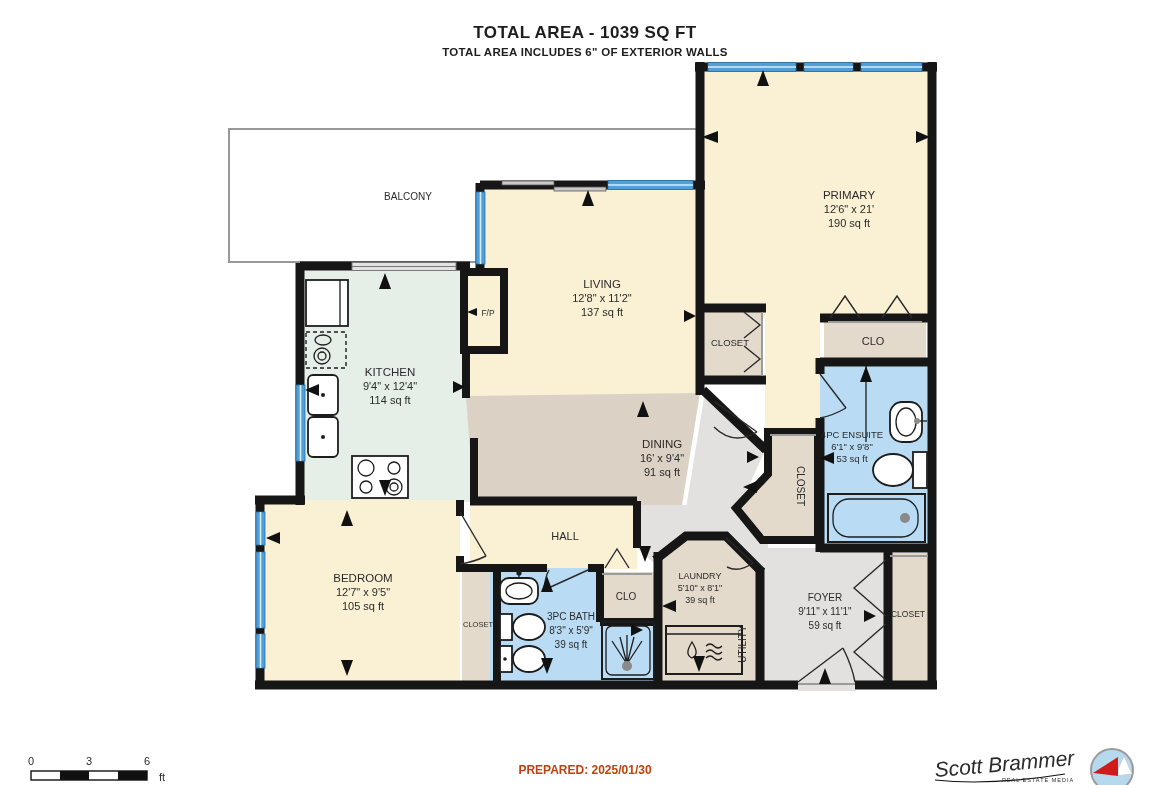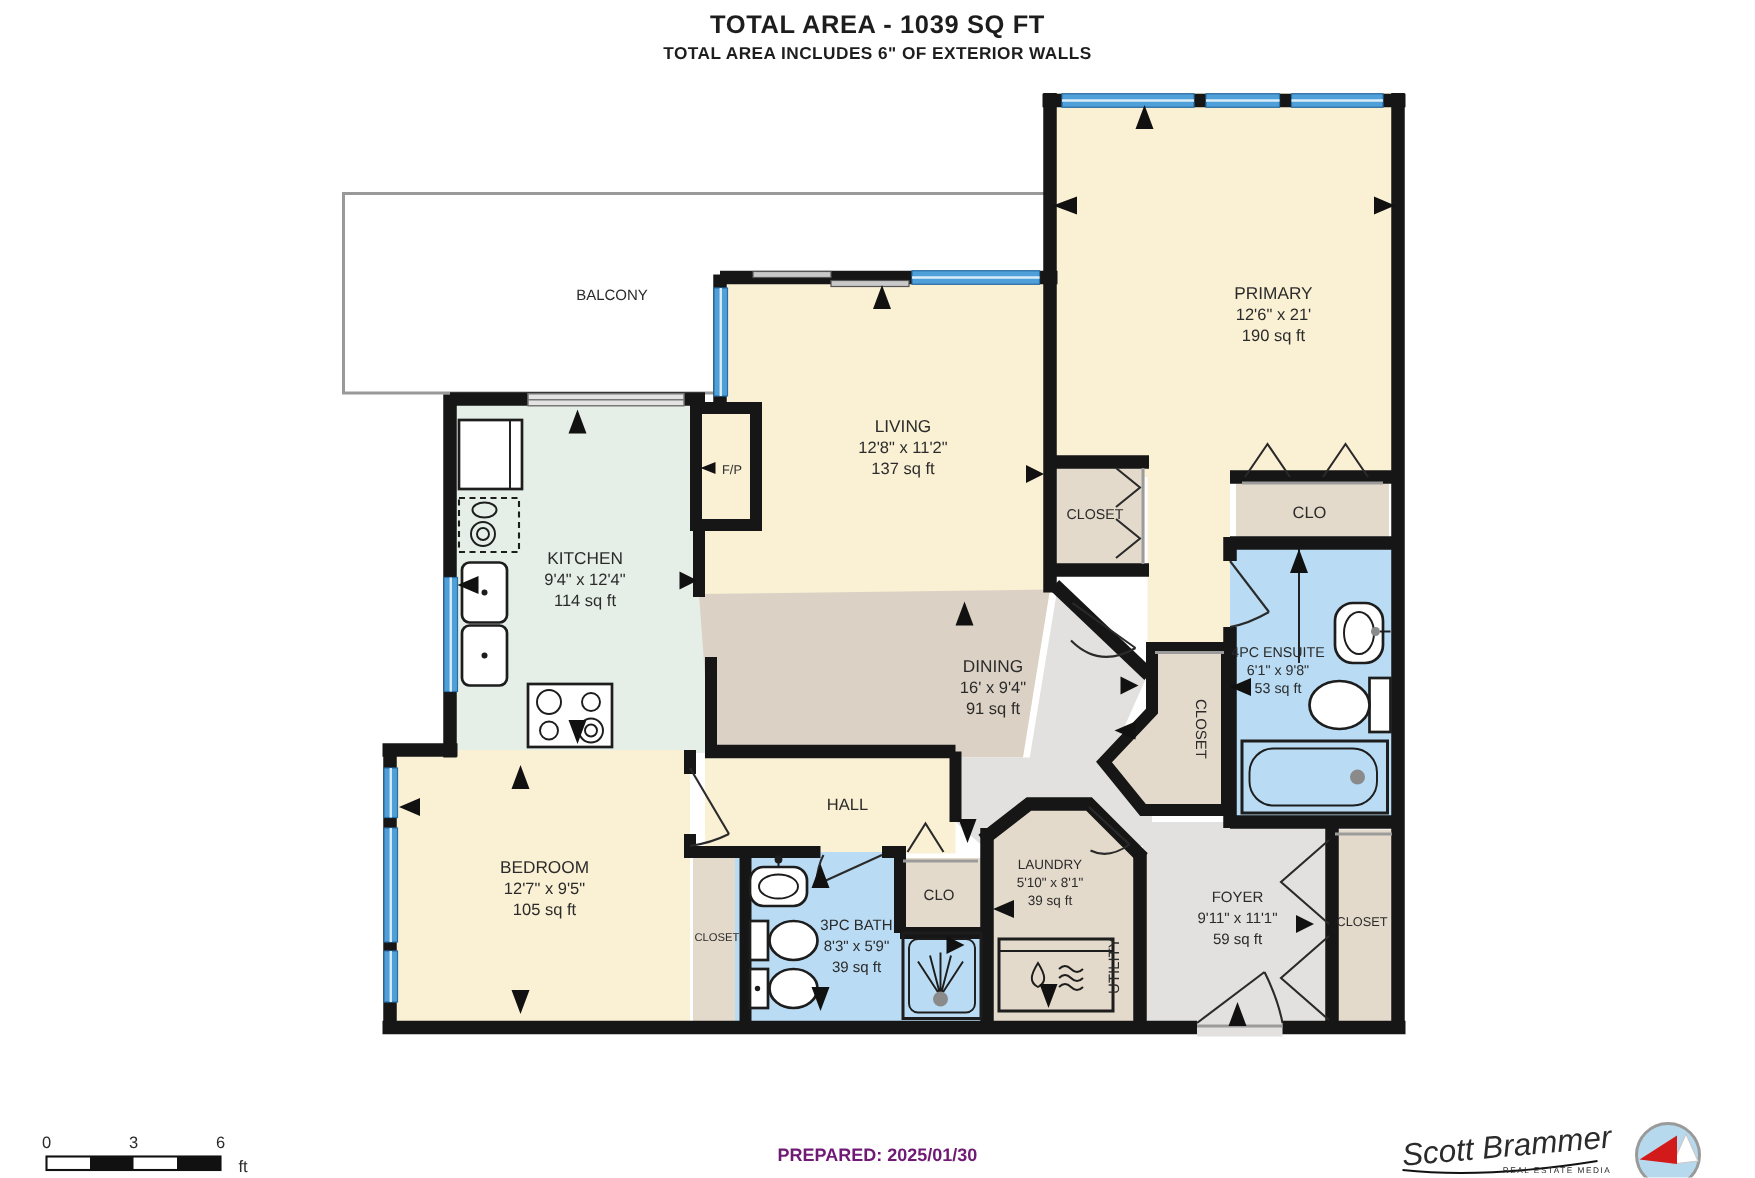--- a/index.html
+++ b/index.html
@@ -1,18 +1,18 @@
 <!DOCTYPE html>
 <html style="--room-cream: #faf0d4; --kitchen-mint: #e5efe8; --dining-tan: #dbd1c4; --closet-tan: #e4dacb; --bath-blue: #b9dcf4; --foyer-gray: #e2e1df; --window-blue: #4f9fd9; --wall: #161616;"><head>
 <meta charset="utf-8">
 <style>
   html,body{margin:0;padding:0;background:#fff;}
   body{width:1170px;height:785px;position:relative;font-family:"Liberation Sans",sans-serif;overflow:hidden;}
   .header{position:absolute;top:7px;left:0;width:100%;text-align:center;color:#1d1d1d;}
-  .title{font-size:17px;font-weight:bold;letter-spacing:.4px;}
+  .title{font-size:17px;font-weight:bold;letter-spacing:.4px;margin-top:16px;}
   .subtitle{font-size:11.5px;font-weight:bold;margin-top:3px;letter-spacing:.3px;}
   #plan{position:absolute;top:0;left:0;}
   
   .cream{fill:var(--room-cream);}
   .mint{fill:var(--kitchen-mint);}
   .tan{fill:var(--dining-tan);}
   .tanlight{fill:var(--closet-tan);}
   .blue{fill:var(--bath-blue);}
   .gray{fill:var(--foyer-gray);}
   .white{fill:#ffffff;}
@@ -31,21 +31,21 @@
   .rname{font-size:11.5px;}
   .rsub{font-size:11px;}
   .f10{font-size:10px;}
   .f95{font-size:9.5px;}
   .f9{font-size:9px;}
   .f85{font-size:8.5px;}
   .f75{font-size:7.5px;}
   .f11{font-size:11px;}
   
   .scalebar{position:absolute;left:22px;top:752px;}
-  .prepared{position:absolute;left:0;top:763px;width:100%;text-align:center;font-size:12px;font-weight:bold;color:#701a75;}
+  .prepared{position:absolute;left:0;top:763px;width:100%;text-align:center;font-size:12px;font-weight:bold;color:#c2410c;}
   .brand{position:absolute;right:10px;top:738px;width:230px;height:47px;}
 </style>
 </head>
 <body>
 
 <div class="header">
   <div class="title">TOTAL AREA - 1039 SQ FT</div>
   <div class="subtitle">TOTAL AREA INCLUDES 6" OF EXTERIOR WALLS</div>
 </div>
 

